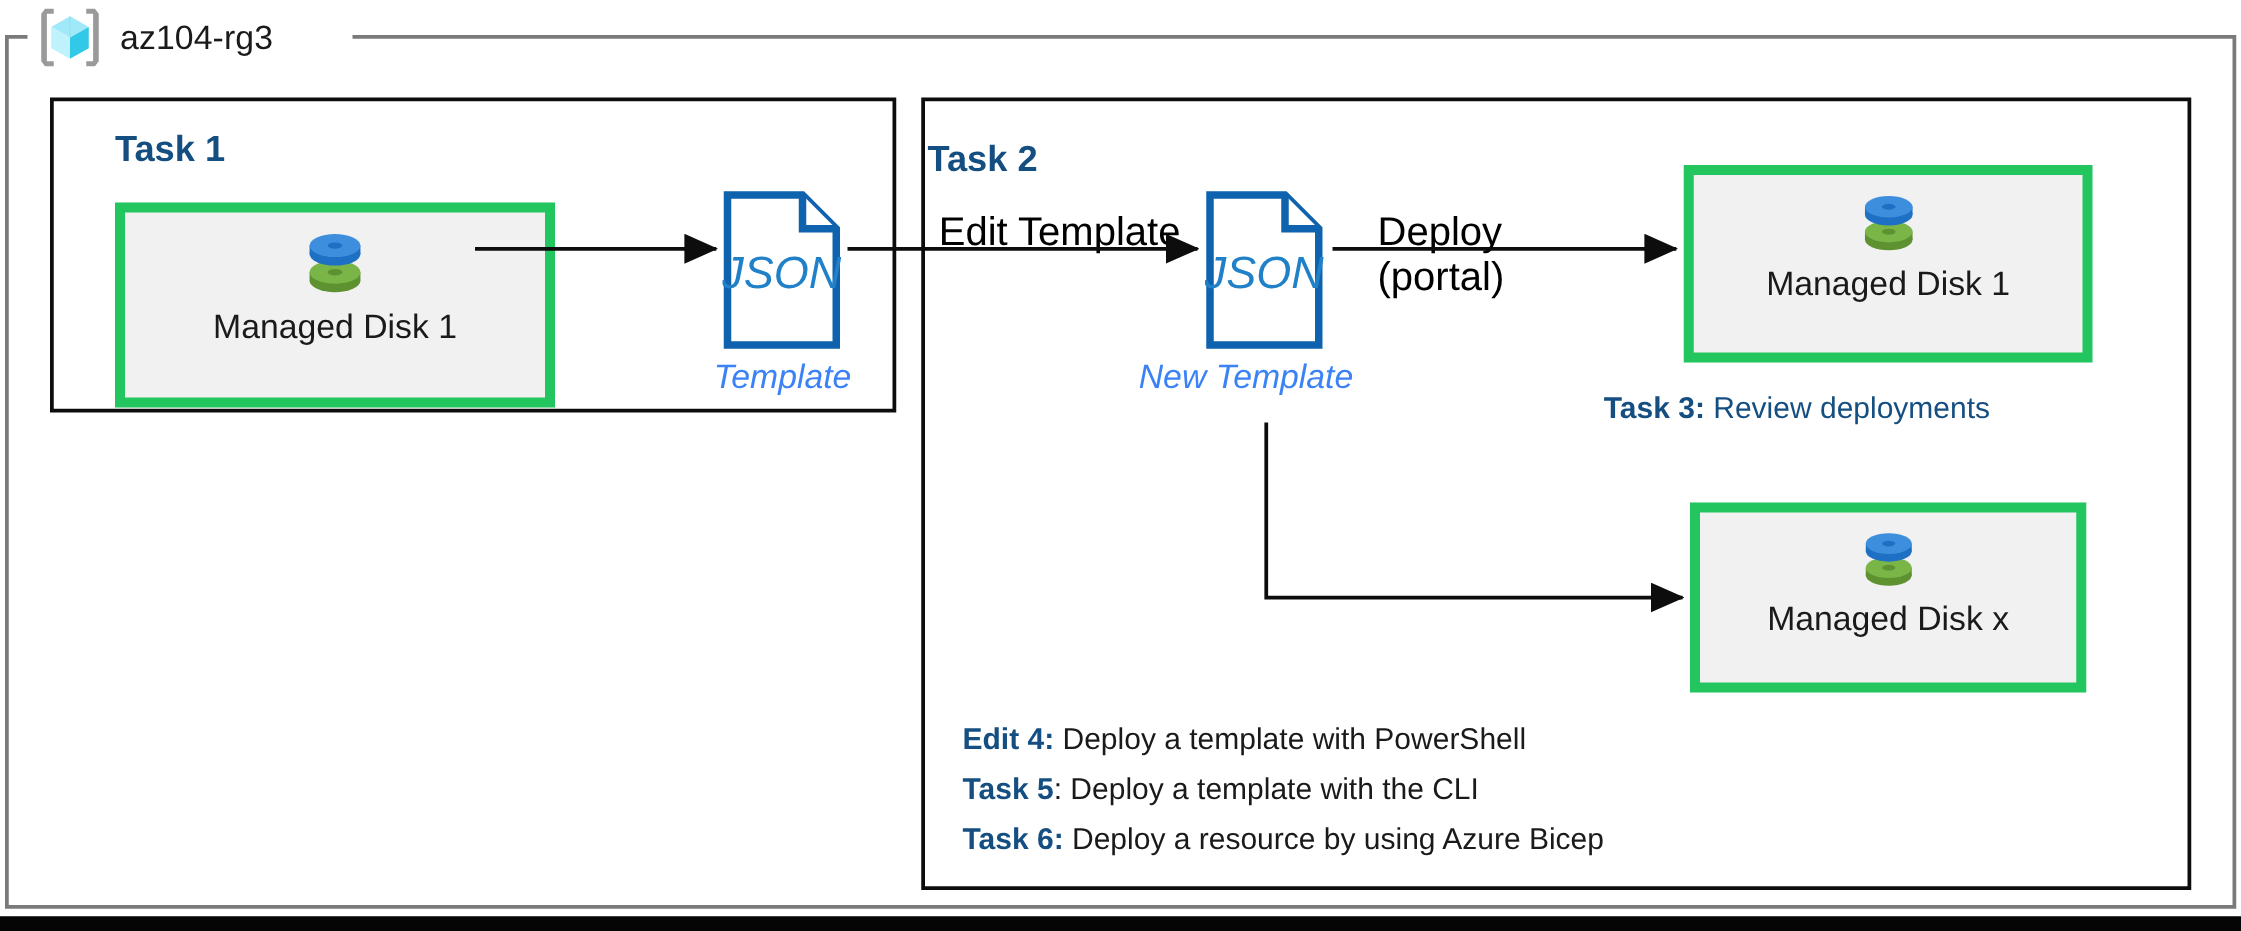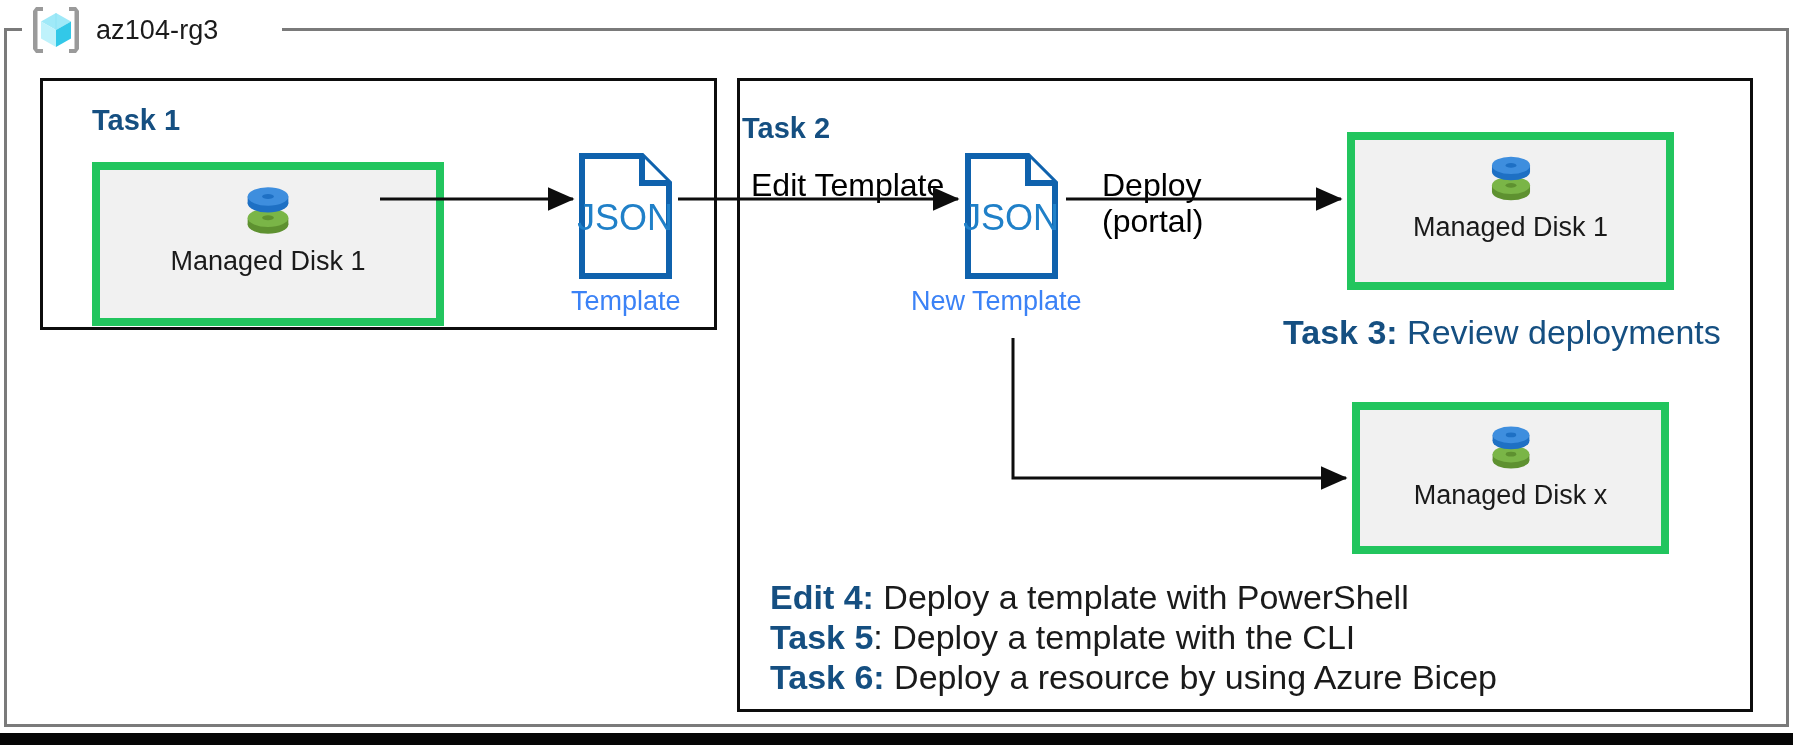--- a/index.html
+++ b/index.html
@@ -104,21 +104,21 @@
   #disk-tile-3 .disk-icon { width: 56px; height: 56px; }
 
   .disk-label {
     font-size: 27px;
     color: #1a1a1a;
     margin-top: 4px;
     white-space: nowrap;
   }
 
   
-  .tmpl-group { position: absolute; }
+  .tmpl-group { position: absolute; font-style: italic; }
   #tmpl-1 { left: 578px; top: 152px; }
   #tmpl-2 { left: 964px; top: 152px; }
   .tmpl-icon { display: block; width: 95px; height: 128px; }
   .tmpl-caption {
     font-size: 27px;
     color: #3b82f6;
     white-space: nowrap;
     position: absolute;
     top: 134px;
   }
@@ -132,21 +132,21 @@
     color: #000000;
     white-space: nowrap;
     line-height: 1.12;
   }
   #label-edit-template { left: 751px;  top: 168px; }
   #label-deploy-portal { left: 1102px; top: 168px; text-align: left; }
 
   
   .task-note {
     position: absolute;
-    font-size: 34px;
+    font-size: 24px;
     white-space: nowrap;
     color: #1a1a1a;
   }
   .task-note .tk {
     font-weight: bold;
     color: #154F81;
   }
   #task3-note { left: 1283px; top: 313px; color: #154F81; }
   #task4-note { left: 770px;  top: 578px; }
   #task5-note { left: 770px;  top: 618px; }

